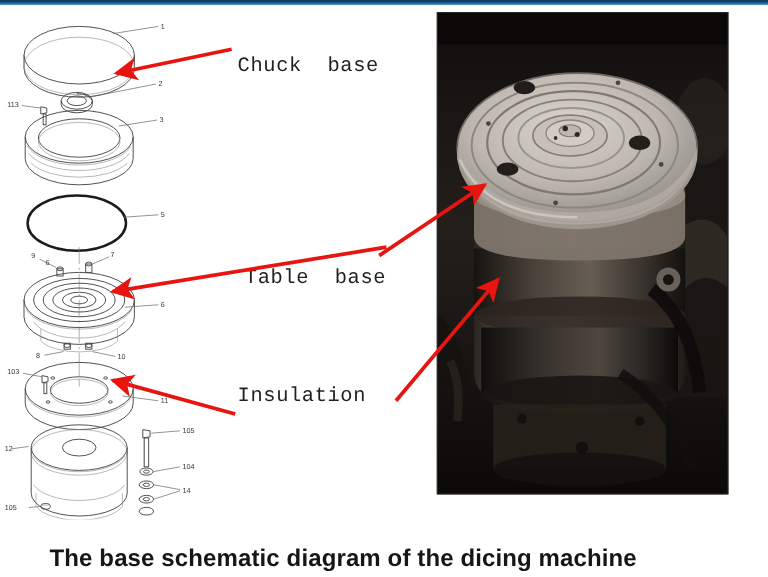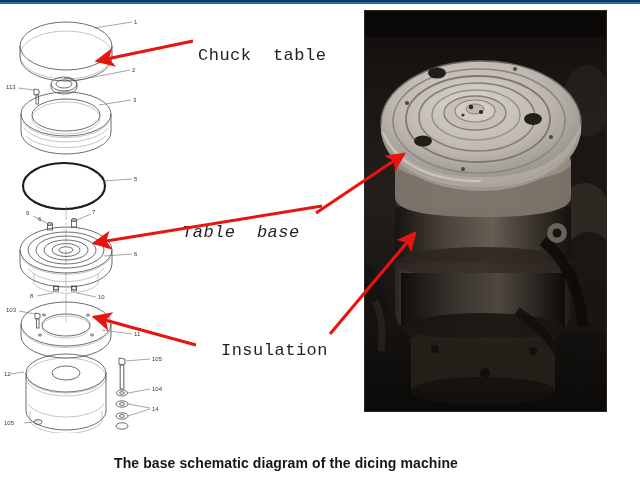--- a/index.html
+++ b/index.html
@@ -50,25 +50,25 @@
   .callout {
     position: absolute;
     font-family: "Liberation Mono", "DejaVu Sans Mono", monospace;
     font-size: 17px;
     color: #231f20;
     letter-spacing: 0.5px;
     white-space: pre;
     line-height: 1.35;
   }
   #label-chuck { left: 198px; top: 45px; }
-  #label-table { left: 182px; top: 222px; font-style: italic; }
+  #label-table { left: 204px; top: 222px; }
   #label-insulation {
     left: 198px;
-    top: 340px;
-    text-align: right;
+    top: 320px;
+    text-align: left;
     width: 130px;
     white-space: normal;
   }
   #label-insulation .l2 { display: block; }
 
   
   #arrows {
     position: absolute;
     left: 0; top: 0;
     width: 640px;
@@ -92,21 +92,21 @@
 
   
   #caption {
     position: absolute;
     left: 0;
     top: 455px;
     width: 572px;
     text-align: center;
     font-family: "Liberation Sans", sans-serif;
     font-weight: bold;
-    font-size: 14px;
+    font-size: 20px;
     color: #161616;
     letter-spacing: 0.1px;
   }
 </style>
 </head>
 <body>
 
 <div id="slide">
 
   <div class="top-rule">
@@ -267,21 +267,21 @@
           <ellipse cx="34" cy="414" rx="4" ry="2.4"></ellipse>
           <path d="M31 413 L37 413" stroke="#8a8a8a" stroke-width="0.5"></path>
           <path d="M29 414 L20 415" stroke="#6a6a6a" stroke-width="0.6"></path>
           <text x="0" y="417" font-size="6" fill="#3a3a3a" stroke="none">105</text>
         </g>
 
       </g>
     </svg>
   </div>
 
-  <div class="callout" id="label-chuck">Chuck  table</div>
+  <div class="callout" id="label-chuck">Chuck  base</div>
 
   <div class="callout" id="label-table">Table  base</div>
 
   <div class="callout" id="label-insulation">
     <span>Insulation</span>
   </div>
 
   <div id="photo">
     <svg width="243" height="402" viewBox="0 0 243 402" xmlns="http://www.w3.org/2000/svg">
       <defs>

